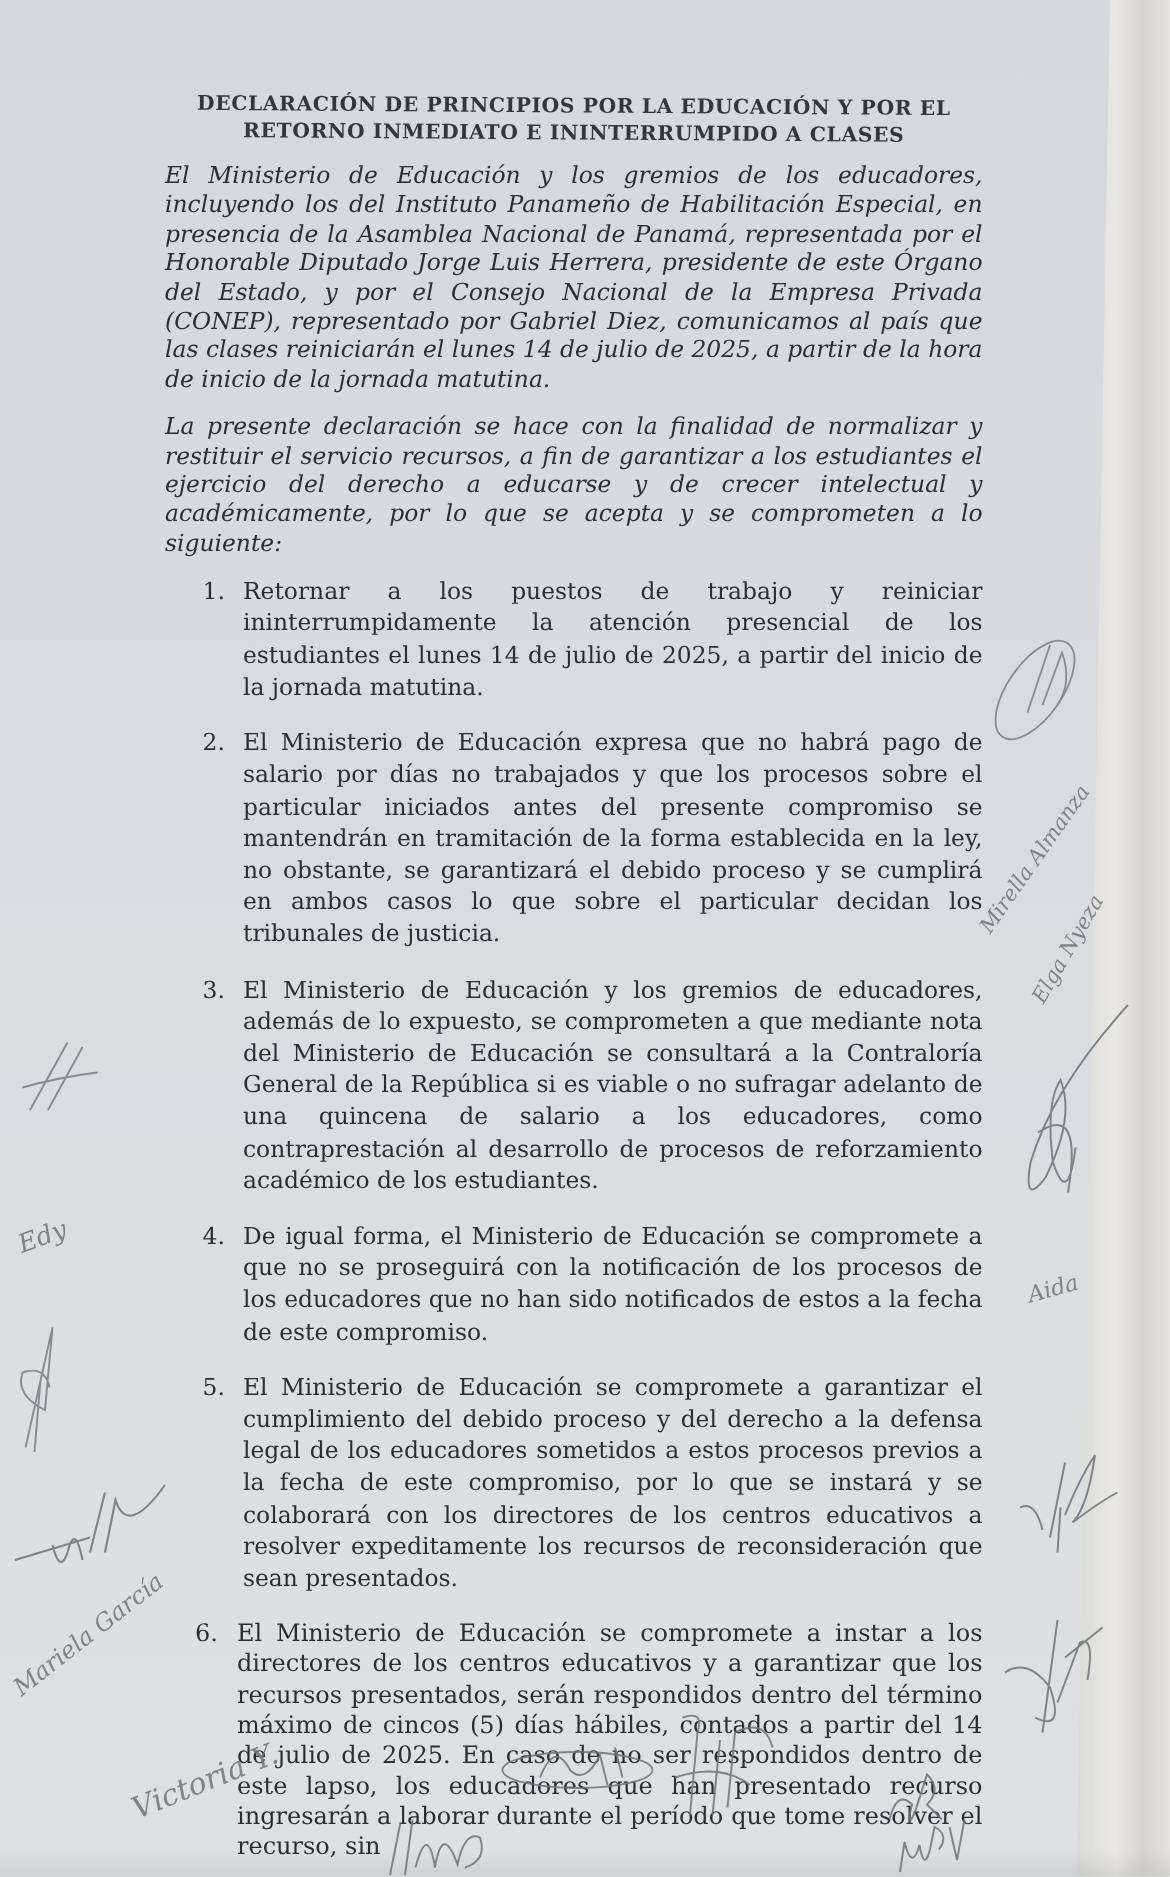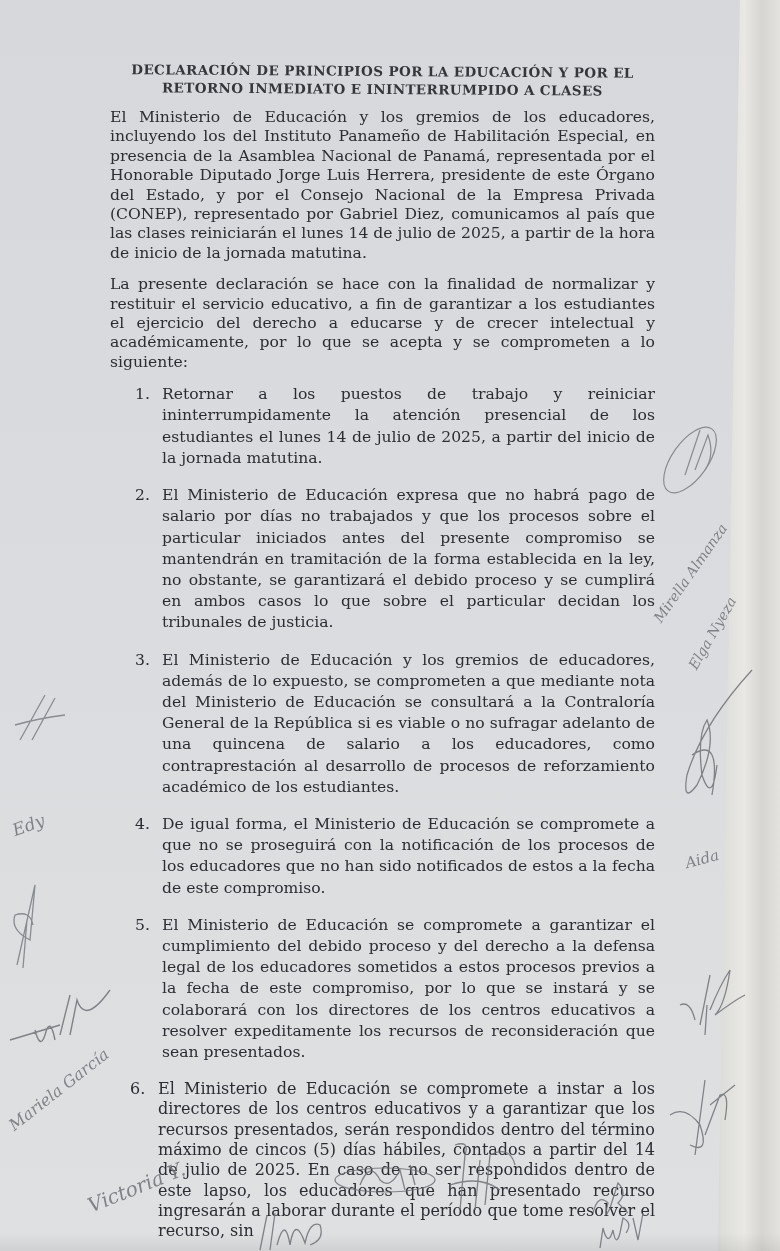--- a/index.html
+++ b/index.html
@@ -26,21 +26,21 @@
     color: #2b2d33;
   }
   .title {
     font-family: "DejaVu Serif", serif; font-weight: bold;
     font-size: 13.5px; letter-spacing: 0.4px; line-height: 18px;
     text-align: center; margin: 0 0 10px 0; color: #34363c;
     transform: rotate(0.4deg);
   }
   p.para {
     font-size: 15.6px; line-height: 19.4px; margin: 0 0 12px 0;
-    text-align: justify; text-align-last: left;
+    text-align: justify; text-align-last: left; font-style: italic;
   }
   ol.items { list-style: none; margin: 0; padding: 0; }
   ol.items li {
     position: relative; padding-left: 27px; margin: 0 0 16px 25px;
     font-size: 15.6px; line-height: 21.2px; text-align: justify; text-align-last: left;
   }
   ol.items li .num { position: absolute; left: 0; top: 0; }
   ol.items li.last { margin-left: 20px; padding-left: 28px; font-size: 16px; line-height: 20.3px; }
   .sig {
     position: absolute; color: #6f7278; font-family: "DejaVu Serif", serif;
@@ -54,21 +54,21 @@
 <div class="fabric"></div>
 <div class="page"></div>
 <div class="page-shadow"></div>
 
 <div class="content">
   <div class="title">
     <div>DECLARACIÓN DE PRINCIPIOS POR LA EDUCACIÓN Y POR EL</div>
     <div>RETORNO INMEDIATO E ININTERRUMPIDO A CLASES</div>
   </div>
   <p class="para">El Ministerio de Educación y los gremios de los educadores, incluyendo los del Instituto Panameño de Habilitación Especial, en presencia de la Asamblea Nacional de Panamá, representada por el Honorable Diputado Jorge Luis Herrera, presidente de este Órgano del Estado, y por el Consejo Nacional de la Empresa Privada (CONEP), representado por Gabriel Diez, comunicamos al país que las clases reiniciarán el lunes 14 de julio de 2025, a partir de la hora de inicio de la jornada matutina.</p>
-  <p class="para">La presente declaración se hace con la finalidad de normalizar y restituir el servicio educativo, a fin de garantizar a los estudiantes el ejercicio del derecho a educarse y de crecer intelectual y académicamente, por lo que se acepta y se comprometen a lo siguiente:</p>
+  <p class="para">La presente declaración se hace con la finalidad de normalizar y restituir el servicio recursos, a fin de garantizar a los estudiantes el ejercicio del derecho a educarse y de crecer intelectual y académicamente, por lo que se acepta y se comprometen a lo siguiente:</p>
   <ol class="items">
     <li><span class="num">1.</span><span>Retornar a los puestos de trabajo y reiniciar ininterrumpidamente la atención presencial de los estudiantes el lunes 14 de julio de 2025, a partir del inicio de la jornada matutina.</span></li>
     <li><span class="num">2.</span><span>El Ministerio de Educación expresa que no habrá pago de salario por días no trabajados y que los procesos sobre el particular iniciados antes del presente compromiso se mantendrán en tramitación de la forma establecida en la ley, no obstante, se garantizará el debido proceso y se cumplirá en ambos casos lo que sobre el particular decidan los tribunales de justicia.</span></li>
     <li><span class="num">3.</span><span>El Ministerio de Educación y los gremios de educadores, además de lo expuesto, se comprometen a que mediante nota del Ministerio de Educación se consultará a la Contraloría General de la República si es viable o no sufragar adelanto de una quincena de salario a los educadores, como contraprestación al desarrollo de procesos de reforzamiento académico de los estudiantes.</span></li>
     <li><span class="num">4.</span><span>De igual forma, el Ministerio de Educación se compromete a que no se proseguirá con la notificación de los procesos de los educadores que no han sido notificados de estos a la fecha de este compromiso.</span></li>
     <li><span class="num">5.</span><span>El Ministerio de Educación se compromete a garantizar el cumplimiento del debido proceso y del derecho a la defensa legal de los educadores sometidos a estos procesos previos a la fecha de este compromiso, por lo que se instará y se colaborará con los directores de los centros educativos a resolver expeditamente los recursos de reconsideración que sean presentados.</span></li>
     <li class="last"><span class="num">6.</span><span>El Ministerio de Educación se compromete a instar a los directores de los centros educativos y a garantizar que los recursos presentados, serán respondidos dentro del término máximo de cincos (5) días hábiles, contados a partir del 14 de julio de 2025. En caso de no ser respondidos dentro de este lapso, los educadores que han presentado recurso ingresarán a laborar durante el período que tome resolver el recurso, sin</span></li>
   </ol>
 </div>
 

